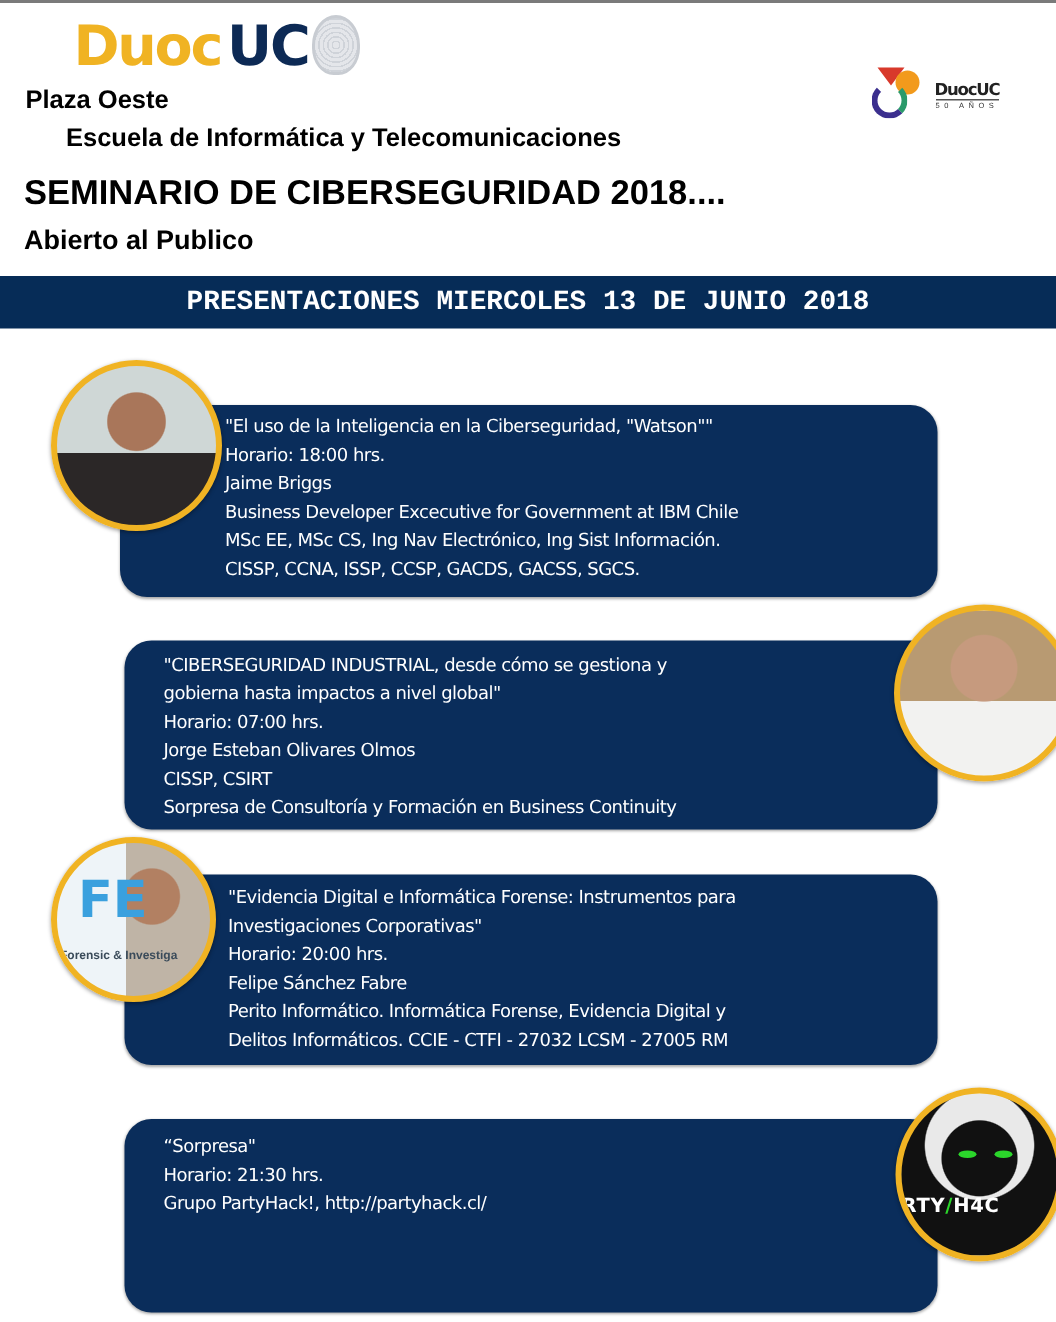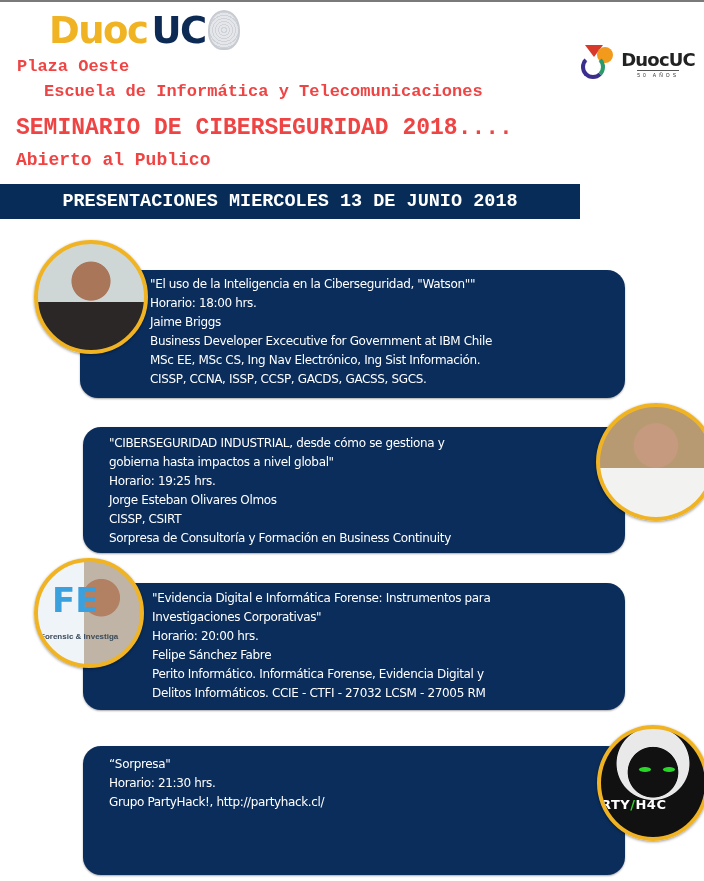--- a/index.html
+++ b/index.html
@@ -14,37 +14,37 @@
     display: flex; align-items: center;
     font-family: "DejaVu Sans", sans-serif; font-weight: bold; font-size: 37px; letter-spacing: -1.5px; margin-left: 33px;
   }
   .logo .duoc { color: #f0b323; }
   .logo .uc { color: #0d2a55; margin-left: 4px; }
   .seal {
     width: 32px; height: 40px; margin-left: 2px; border-radius: 50% 50% 45% 45%;
     border: 2px solid #c8ccd2; background: repeating-radial-gradient(circle, #e4e6ea 0 2px, #cfd3d9 2px 3px);
     box-sizing: border-box;
   }
-  .mono { font-family: Liberation Mono, monospace; font-weight: bold; color: #ef4444; position: absolute; white-space: nowrap; }
+  .mono { font-family: Liberation Sans, sans-serif; font-weight: bold; color: #000000; position: absolute; white-space: nowrap; }
   .campus { left: 17px; top: 57px; font-size: 17px; }
   .school { left: 16px; top: 82px; font-size: 17px; margin-left: 28px; }
   .title { left: 16px; top: 115px; font-size: 23px; }
   .subtitle { left: 16px; top: 150px; font-size: 18px; }
 
   .logo50 { position: absolute; left: 575px; top: 40px; width: 120px; height: 46px; display: flex; align-items: center; }
   .logo50 .mark { position: relative; width: 44px; height: 44px; }
   .logo50 .mark .tri { position: absolute; left: 10px; top: 4px; width: 0; height: 0; border-left: 9px solid transparent; border-right: 9px solid transparent; border-bottom: 12px solid #d8392b; transform: rotate(180deg); }
   .logo50 .mark .sun { position: absolute; left: 22px; top: 6px; width: 16px; height: 16px; border-radius: 50%; background: #f29a1c; }
   .logo50 .mark .arc { position: absolute; left: 6px; top: 14px; width: 24px; height: 24px; border-radius: 50%; border: 4px solid #3b2f8e; border-top-color: transparent; border-right-color: #2a9a6a; box-sizing: border-box; }
   .logo50 .txt { margin-left: 4px; display: flex; flex-direction: column; align-items: center; }
-  .logo50 .txt .brand { font-family: "DejaVu Sans", sans-serif; font-weight: bold; font-size: 18px; color: #222; letter-spacing: -0.8px; }
+  .logo50 .txt .brand { font-family: "DejaVu Sans", sans-serif; font-weight: bold; font-size: 11px; color: #222; letter-spacing: -0.8px; }
   .logo50 .txt .years { font-size: 5px; letter-spacing: 3px; color: #333; border-top: 1px solid #555; padding-top: 1px; }
 
   .banner {
-    position: absolute; left: 0; top: 184px; width: 580px; height: 35px; background: #062c57;
+    position: absolute; left: 0; top: 184px; width: 704px; height: 35px; background: #062c57;
     display: flex; align-items: center; justify-content: center;
   }
   .banner span { font-family: "Liberation Mono", monospace; font-weight: bold; font-size: 18.5px; color: #ffffff; margin-left: 0px; }
 
   .card {
     position: absolute; background: #0a2d5b; color: #ffffff; border-radius: 18px;
     font-family: "DejaVu Sans", sans-serif; font-size: 12px; line-height: 19px;
     box-shadow: 0 1px 2px rgba(0,0,0,0.35);
     box-sizing: border-box;
   }
@@ -108,21 +108,21 @@
   <span class="line">Jaime Briggs</span>
   <span class="line">Business Developer Excecutive for Government at IBM Chile</span>
   <span class="line">MSc EE, MSc CS, Ing Nav Electrónico, Ing Sist Información.</span>
   <span class="line">CISSP, CCNA, ISSP, CCSP, GACDS, GACSS, SGCS.</span>
 </div>
 <div class="avatar a1"></div>
 
 <div class="card c2">
   <span class="line">"CIBERSEGURIDAD INDUSTRIAL, desde cómo se gestiona y</span>
   <span class="line">gobierna hasta impactos a nivel global"</span>
-  <span class="line">Horario: 19:25 hrs.</span>
+  <span class="line">Horario: 07:00 hrs.</span>
   <span class="line">Jorge Esteban Olivares Olmos</span>
   <span class="line">CISSP, CSIRT</span>
   <span class="line">Sorpresa de Consultoría y Formación en Business Continuity</span>
 </div>
 <div class="avatar a2"></div>
 
 <div class="card c3">
   <span class="line">"Evidencia Digital e Informática Forense: Instrumentos para</span>
   <span class="line">Investigaciones Corporativas"</span>
   <span class="line">Horario: 20:00 hrs.</span>

